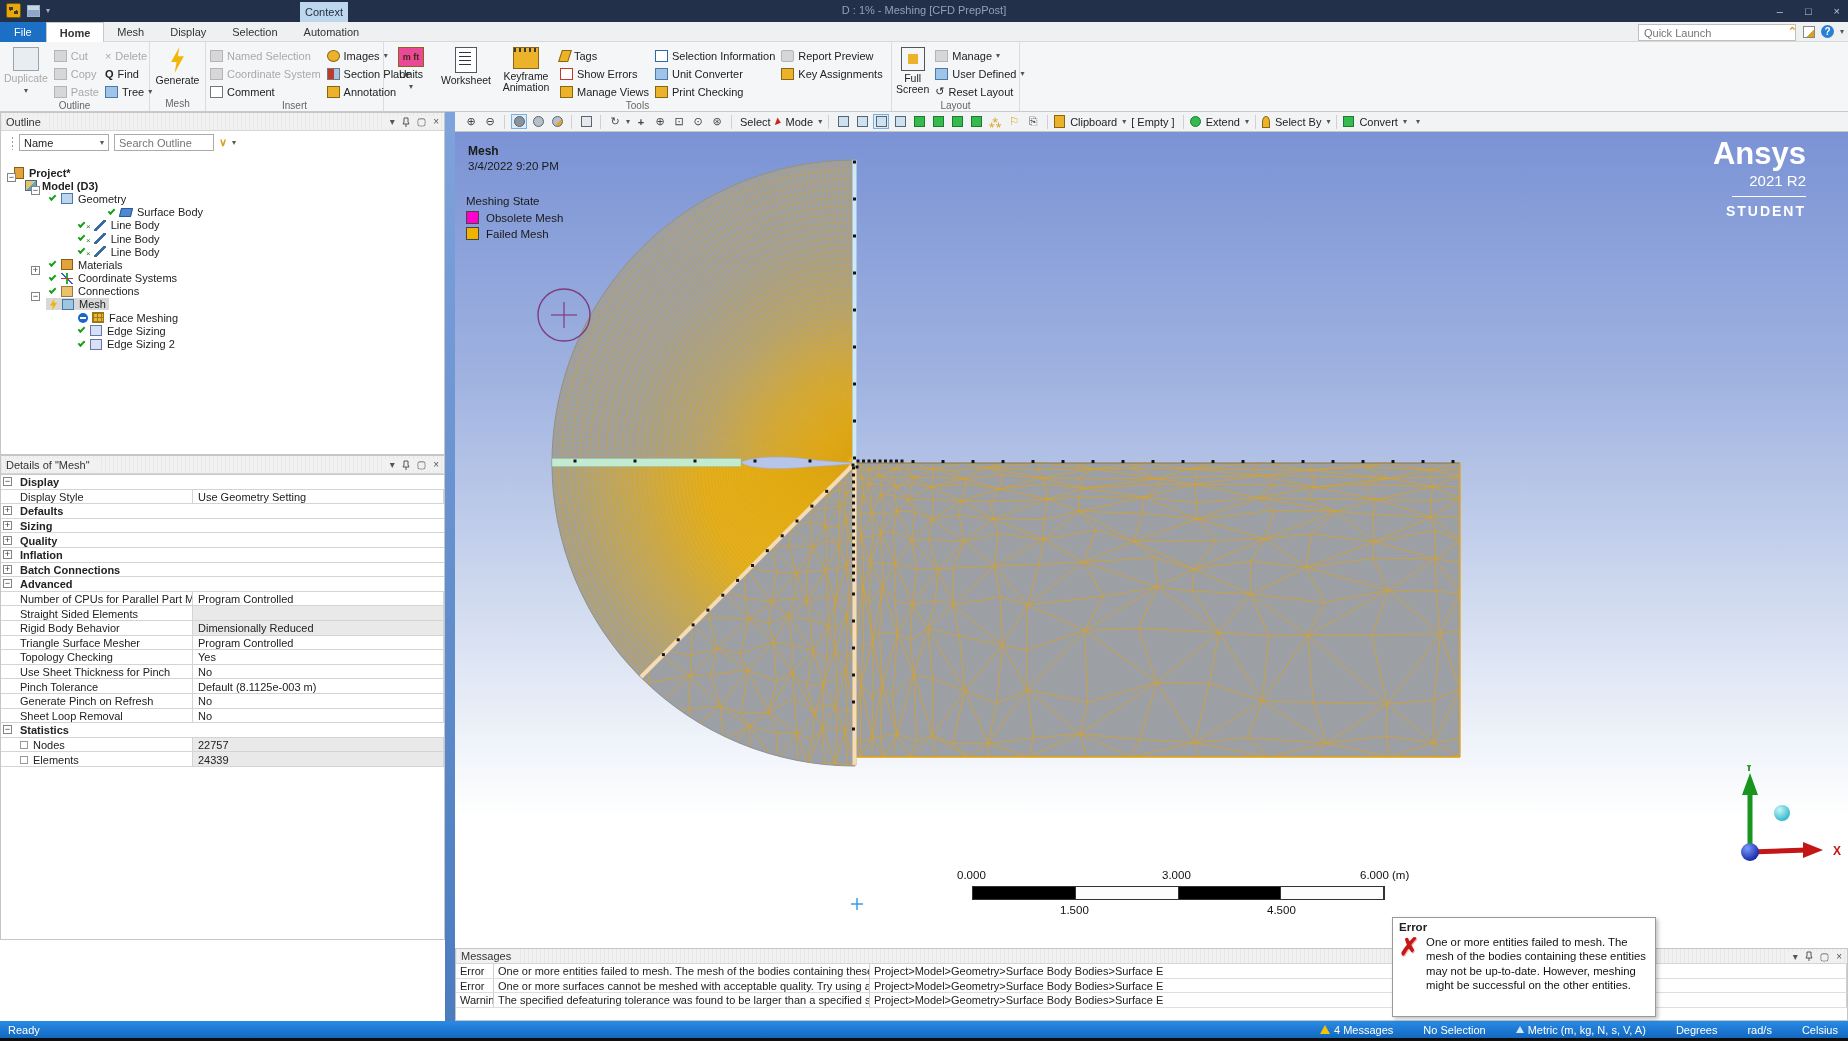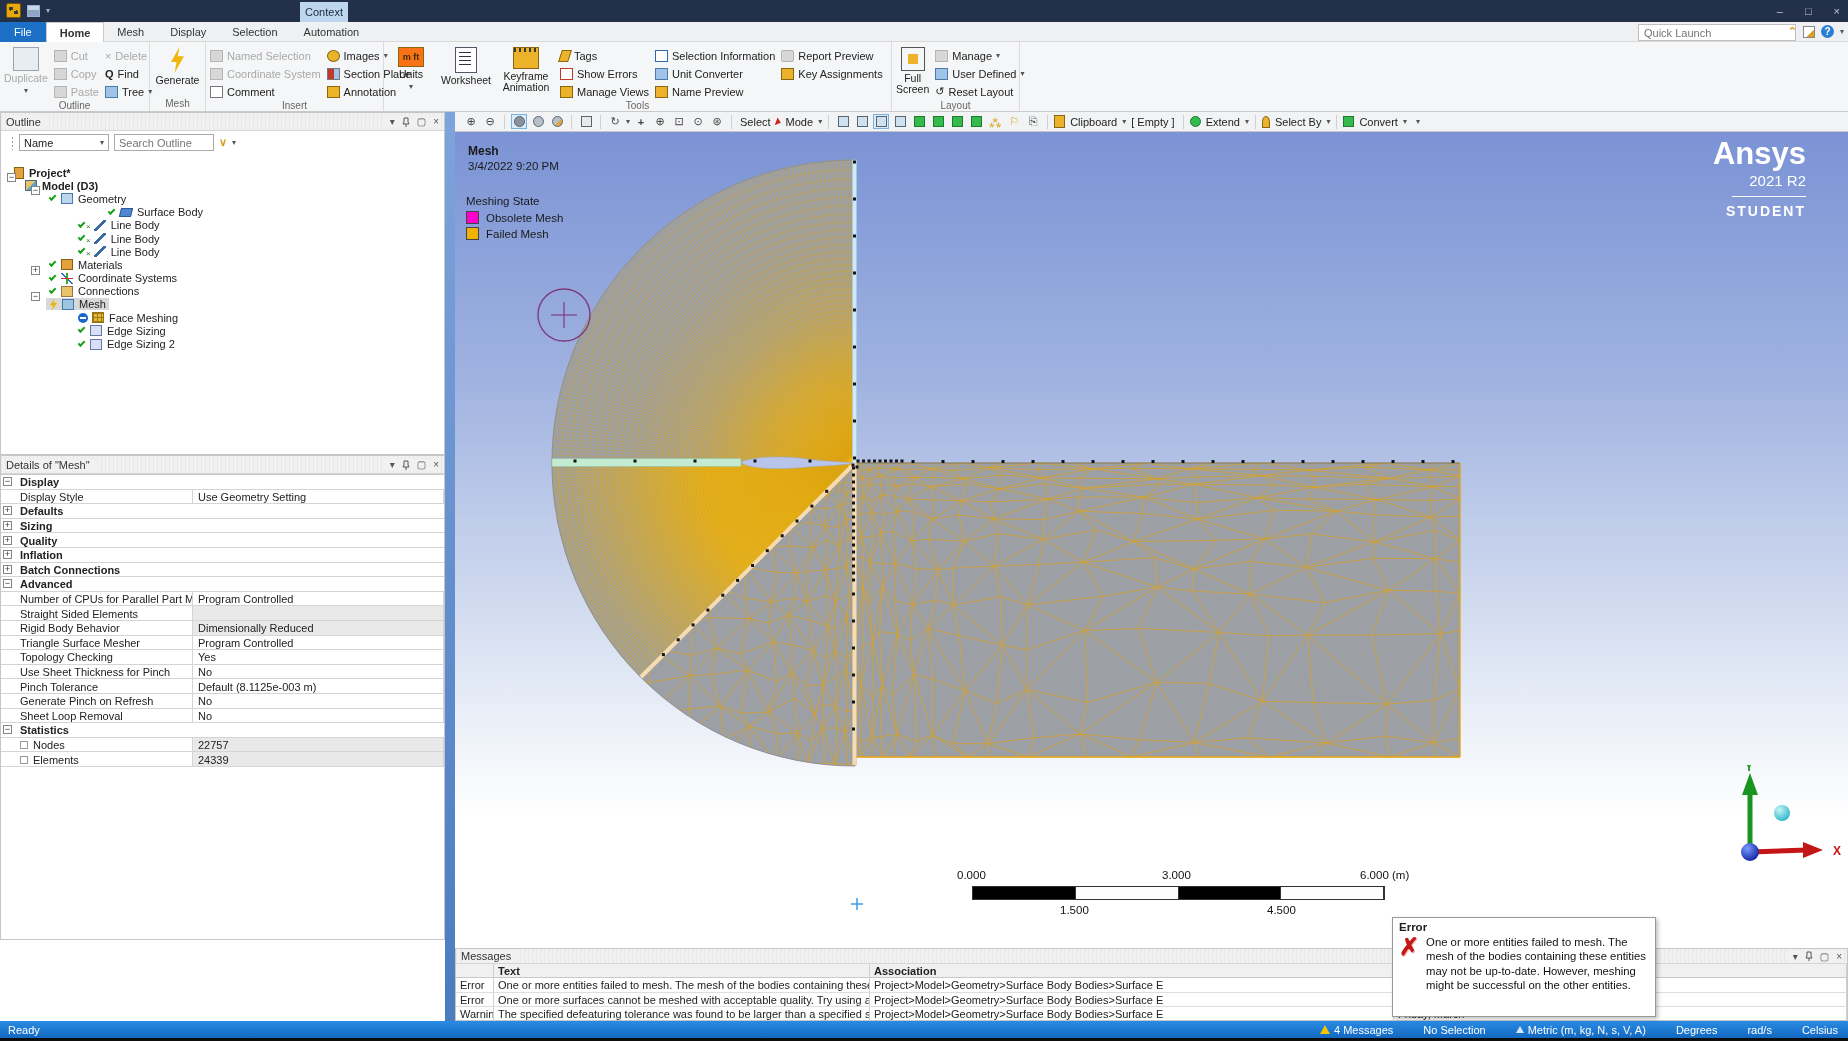--- a/index.html
+++ b/index.html
@@ -43,21 +43,21 @@
   .rgroup-label { text-align:center; font-size:10px; color:#666; padding:1px 0 2px; }
   .bigbtn { width:46px; display:flex; flex-direction:column; align-items:center; text-align:center; font-size:10.5px; gap:2px; padding-top:2px;}
   .bigbtn .lbl { line-height:11px; }
   .scol { display:flex; flex-direction:column; justify-content:flex-start; gap:3px; padding-top:3px; }
   .sbtn { display:flex; align-items:center; gap:4px; height:15px; white-space:nowrap; font-size:11px; }
   .disabled { color:#a9a9a9; }
   .ric { width:13px; height:12px; display:inline-block; border:1px solid #777; background:#cfd6de; flex:none; }
   .ric.gold { background:#ecb32a; border-color:#8a6612; }
   .ric.gray { background:#d7d7d7; border-color:#b5b5b5; }
   .ric.blue { background:#9fc4e8; border-color:#4a7aaa; }
-  .ric-big { width:26px; height:24px; border:1px solid #8a6612; background:#f97316; }
+  .ric-big { width:26px; height:24px; border:1px solid #8a6612; background:#ec4899; }
   .bolt { width:16px; height:26px; background:#f2b50a; border:none;
           clip-path:polygon(62% 0, 10% 58%, 44% 58%, 32% 100%, 90% 36%, 52% 36%); }
   .doc-ico { width:22px; height:26px; background:#fff; border:1px solid #556; position:relative; }
   .doc-ico::after { content:""; position:absolute; left:3px; top:4px; width:12px; height:1px; box-shadow:0 0 #334,0 4px #334,0 8px #334,0 12px #334; background:#334;}
   .film-ico { width:26px; height:22px; background:#ecb32a; border:1px solid #8a6612;
               background-image:linear-gradient(90deg,#3a3a3a 2px,transparent 2px); background-size:5px 4px;
               background-repeat:repeat-x; background-position:0 0, 0 18px; }
   .fullscreen-ico { width:24px; height:24px; border:1px solid #555; background:
       linear-gradient(#ecb32a,#ecb32a) center/10px 10px no-repeat; }
   .dd { font-size:8px; color:#555; }
@@ -194,20 +194,21 @@
 </head>
 <body>
 
 <div class="titlebar">
   <div class="qat">
     <span class="app-ico"></span>
     <span class="save-ico"></span>
     <span class="qat-dd">▾</span>
   </div>
   <div class="context-chip">Context</div>
+  <div class="title-text">D : 1% - Meshing [CFD PrepPost]</div>
   <div class="win-controls">
     <span>–</span>
     <span>□</span>
     <span>×</span>
   </div>
 </div>
 
 <div class="tabrow">
   <div class="tabs">
     <div class="tab tab-file">File</div>
@@ -345,21 +346,21 @@
         <div class="sbtn">
             <span class="ric" style="background:#fff;border-color:#2a6aaa"></span>
             <span>Selection Information</span>
           </div>
         <div class="sbtn">
             <span class="ric blue"></span>
             <span>Unit Converter</span>
           </div>
         <div class="sbtn">
             <span class="ric gold"></span>
-            <span>Name Preview</span>
+            <span>Print Checking</span>
           </div>
       </div>
       <div class="scol">
         <div class="sbtn">
             <span class="ric gray" style="border-radius:2px"></span>
             <span>Report Preview</span>
           </div>
         <div class="sbtn">
             <span class="ric gold"></span>
             <span>Key Assignments</span>
@@ -937,26 +938,20 @@
     <span class="pt-text">Messages</span>
     <span class="pt-icons">
       <span>▾</span>
       <svg width="8" height="10">
           <path d="M2 1h4v4l1 2H1l1-2zM4 7v3" stroke="#555" fill="none"></path>
         </svg>
       <span>▢</span>
       <span>×</span>
     </span>
   </div>
-  <div class="msg-header">
-    <div class="c-sev"></div>
-    <div class="c-text">Text</div>
-    <div class="c-assoc">Association</div>
-    <div class="c-time">Timestamp</div>
-  </div>
   <div id="msg-rows">
       <div class="msg-row">
         <div class="c-sev">Error</div>
         <div class="c-text">One or more entities failed to mesh. The mesh of the bodies containing these entities ma</div>
         <div class="c-assoc">Project&gt;Model&gt;Geometry&gt;Surface Body Bodies&gt;Surface E</div>
         <div class="c-time">Friday, March</div>
       </div>
       <div class="msg-row">
         <div class="c-sev">Error</div>
         <div class="c-text">One or more surfaces cannot be meshed with acceptable quality. Try using a different ele</div>

